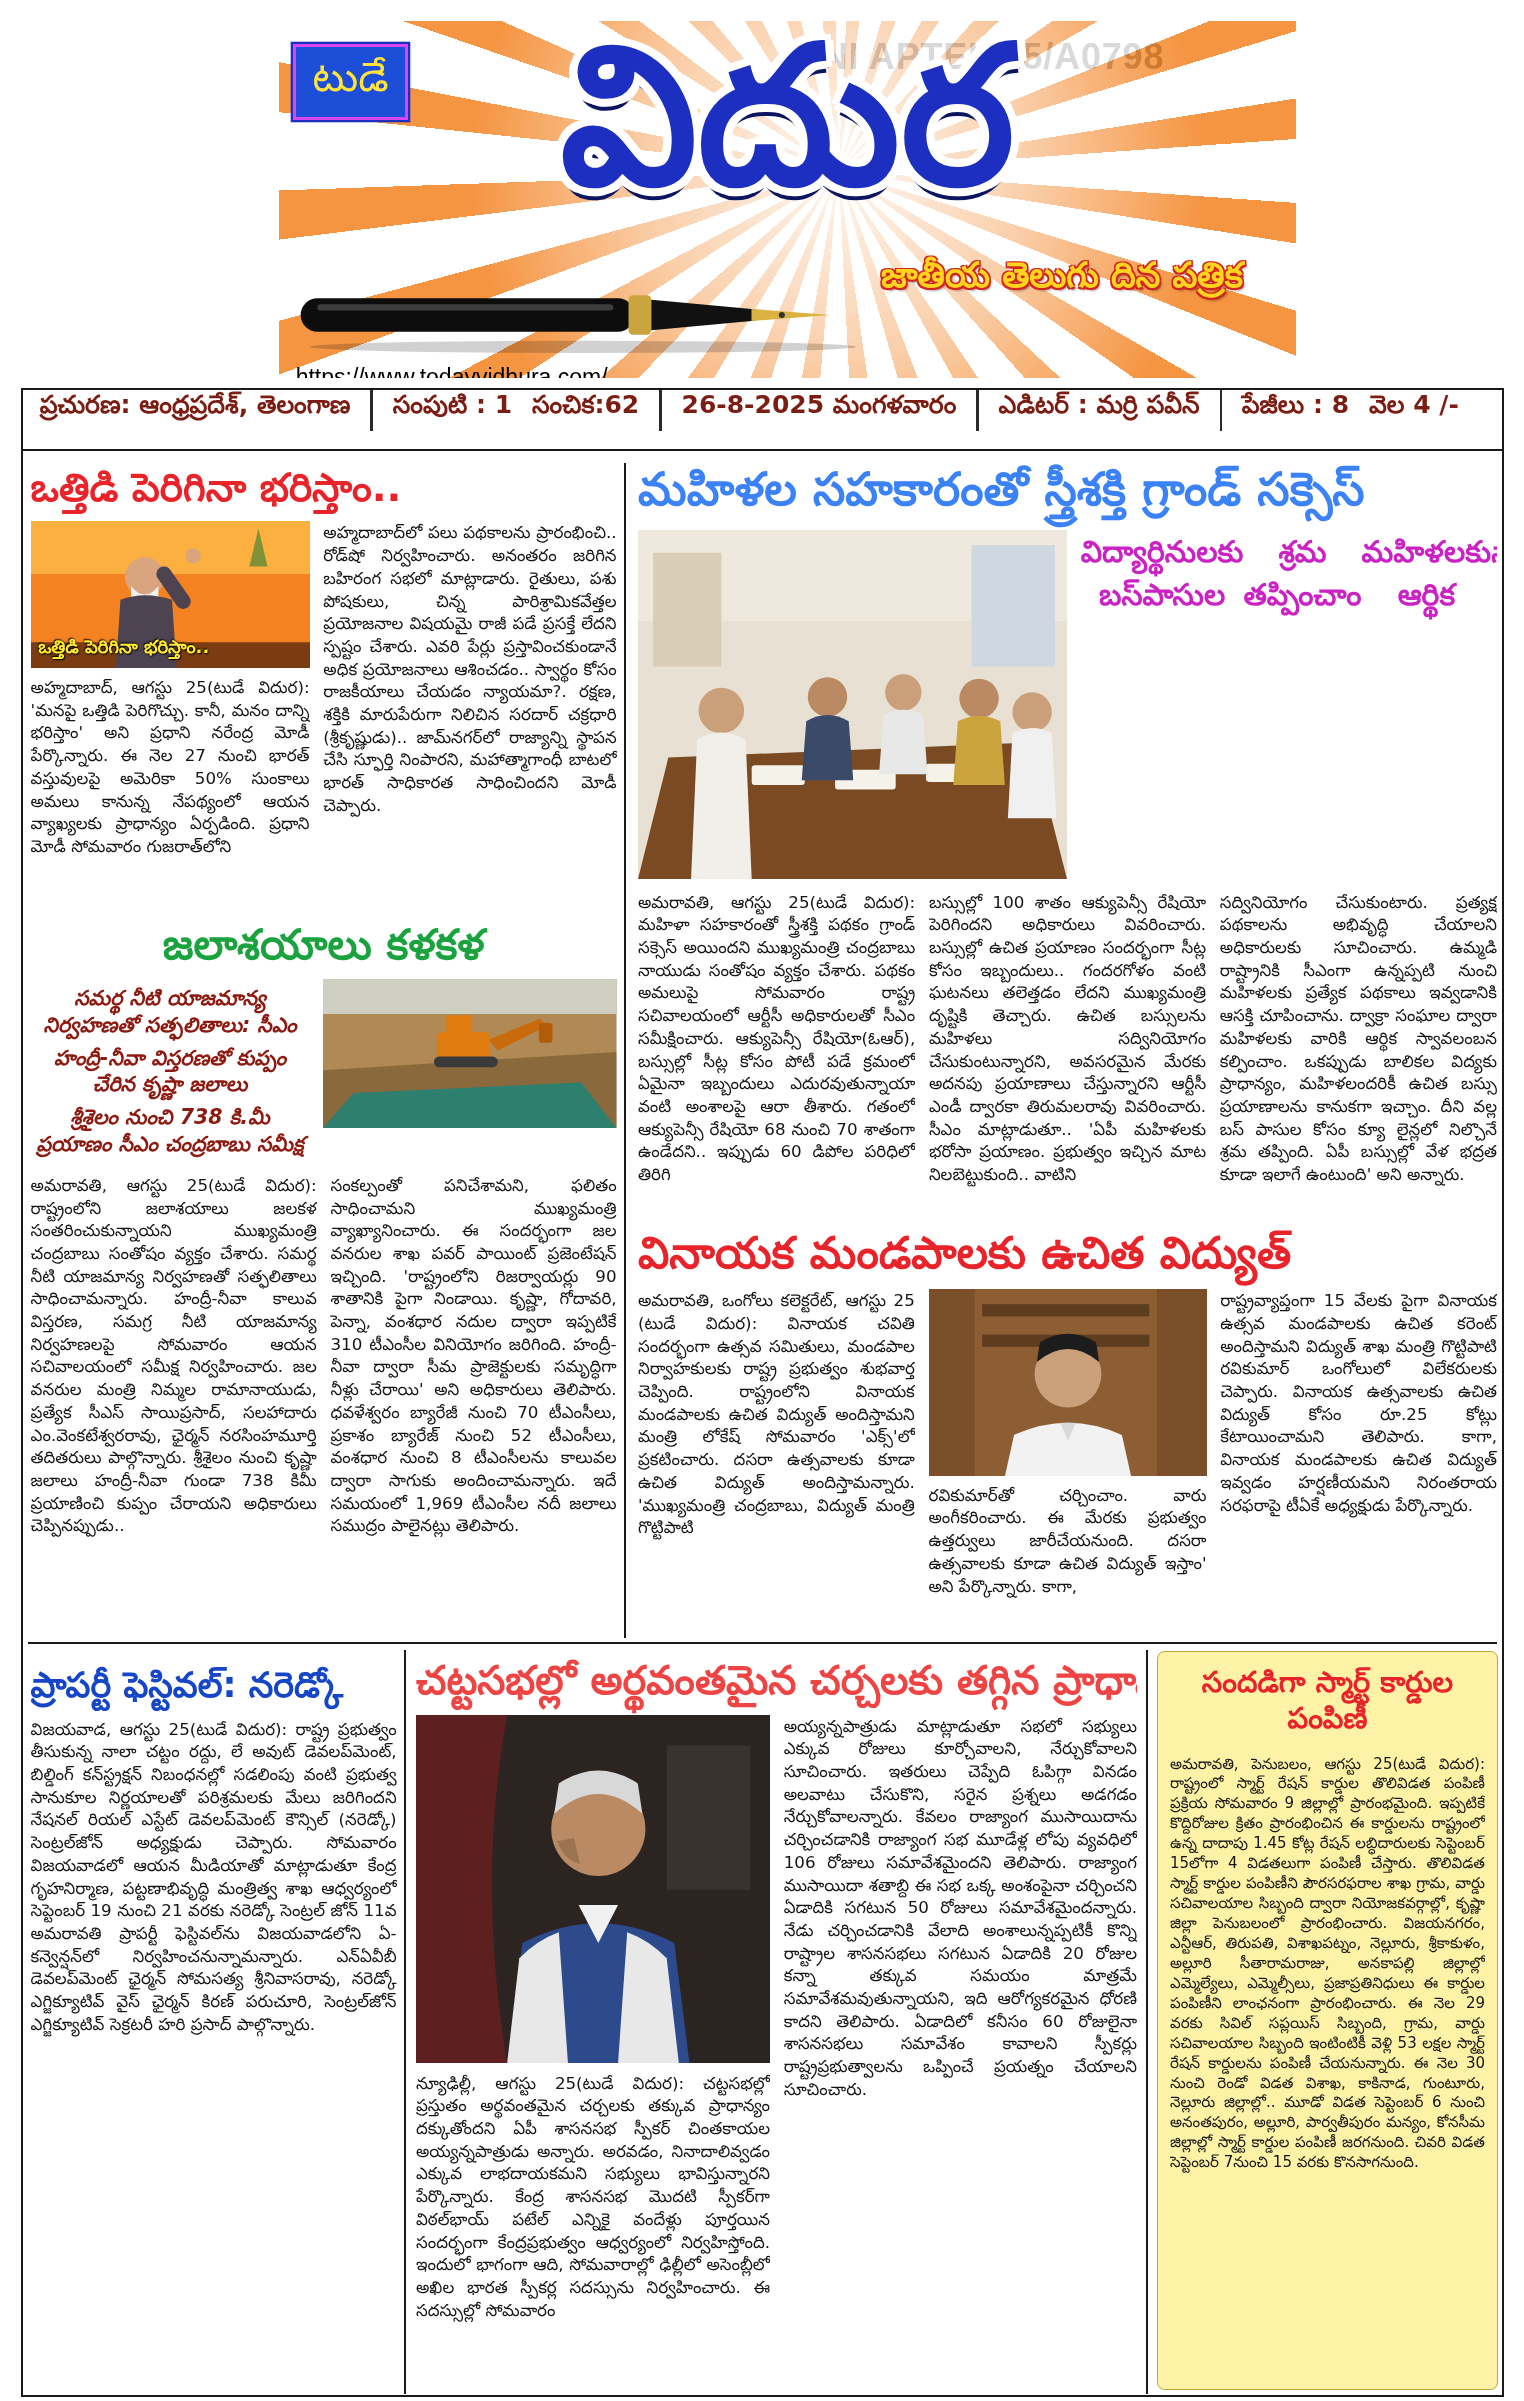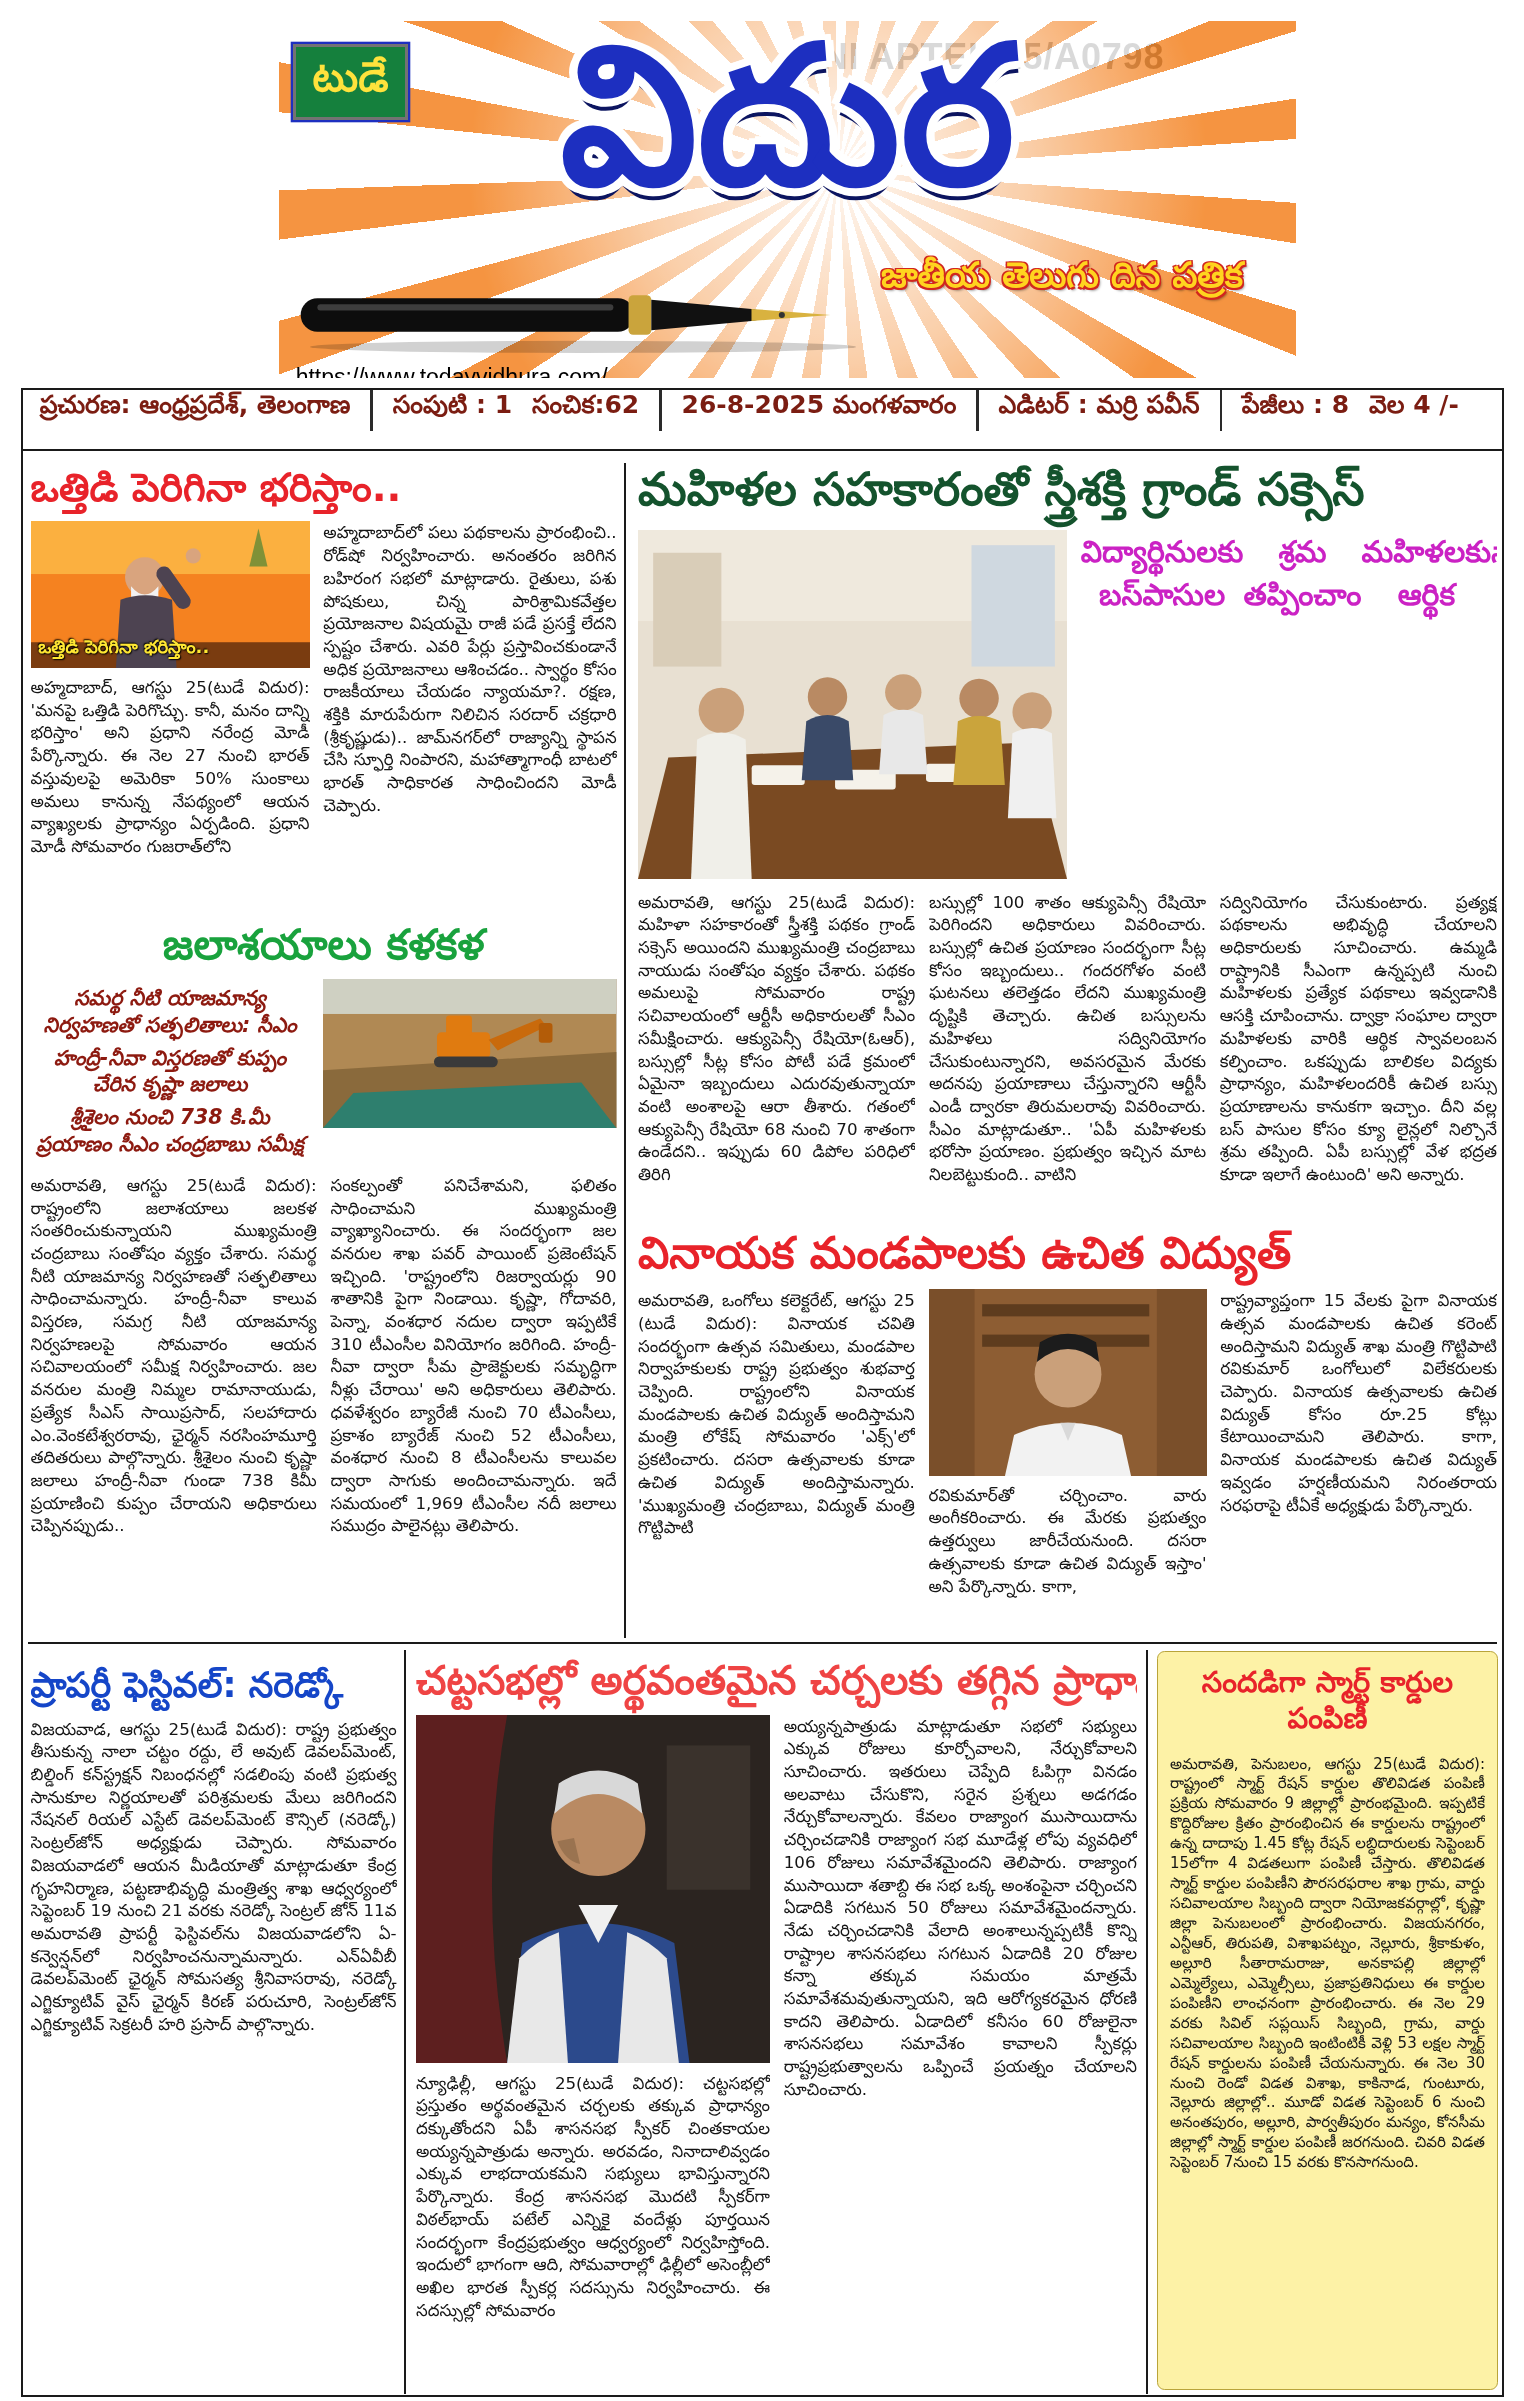--- a/index.html
+++ b/index.html
@@ -10,22 +10,22 @@
   
   .masthead { position:absolute; left:0; top:0; width:1524px; height:387px; }
   .rni { position:absolute; left:795px; top:36px; font-family:"Liberation Sans", sans-serif;
          font-size:36px; font-weight:bold; color:#000; letter-spacing:0.8px; }
   .logo-block { position:absolute; left:279px; top:21px; width:1017px; height:357px; overflow:hidden; }
   .sunburst { position:absolute; inset:0;
     background:
       radial-gradient(circle at 55% 42%, rgba(255,255,255,0.95) 0%, rgba(255,255,255,0.55) 32%, rgba(255,255,255,0) 62%),
       repeating-conic-gradient(from 3deg at 55% 42%, #f48220 0deg 5deg, #ffffff 5deg 13deg);
     opacity:0.85; }
-  .today-box { position:absolute; left:13.7px; top:23px; background:#15803d; color:#ffe23c;
-    font-size:41px; font-weight:bold; padding:6px 16.7px; border:3px solid #737373;
+  .today-box { position:absolute; left:13.7px; top:23px; background:#1d4ed8; color:#ffe23c;
+    font-size:41px; font-weight:normal; padding:6px 16.7px; border:3px solid #d946ef;
     box-shadow:0 0 0 2.3px #1d2fc0; }
   .logo-title { position:absolute; left:0; right:0; top:-15px; text-align:center;
     font-size:193px; font-weight:bold; color:#1d2fc0; line-height:1.15;
     text-shadow:-6px -6px 0 #fff, 6px -6px 0 #fff, -6px 6px 0 #fff, 6px 6px 0 #fff,
                 -8.3px 0 0 #fff, 8.3px 0 0 #fff, 0 -8.3px 0 #fff, 0 8.3px 0 #fff,
                 0 12px 0 #0c1560; }
   .tagline { position:absolute; right:53px; top:234px; font-size:35px; font-weight:bold; color:#ffd41f;
     text-shadow:-1.5px -1.5px 0 #d1261f, 1.5px -1.5px 0 #d1261f, -1.5px 1.5px 0 #d1261f, 1.5px 1.5px 0 #d1261f, 2.3px 3px 2.3px rgba(0,0,0,0.35); }
   .pen { position:absolute; left:7.6px; top:256px; width:592px; height:79px; }
   .site-url { position:absolute; left:16.7px; top:343px; font-family:"Liberation Sans", sans-serif;
@@ -64,21 +64,21 @@
   .a2 .subhead { font-size:20.5px; font-weight:bold; font-style:italic; color:#8d1a10;
     line-height:1.3; margin:6px 0; }
   .a2 .photo { flex:1; height:149px; }
   .a2 .cols { margin-top:10.6px; }
 
   
   .vdiv-top { position:absolute; left:601px; top:73px; width:2.3px; height:1175px; background:#1a1a1a; }
 
   
   .a3 { left:615px; top:73px; width:859px; height:759px; }
-  .a3 .headline { font-size:46px; font-weight:bold; color:#14532d; line-height:1.15; white-space:nowrap; }
+  .a3 .headline { font-size:46px; font-weight:bold; color:#3b82f6; line-height:1.15; white-space:nowrap; }
   .a3 .media { display:flex; gap:13.7px; margin-top:13.7px; }
   .a3 .photo { flex:0 0 429px; height:349px; }
   .a3 .callout { flex:1; display:flex; flex-direction:row; justify-content:center; text-align:center; }
   .co-line { font-size:30px; font-weight:bold; color:#cb22c4; line-height:1.45; }
   .co-byline { font-size:32px; font-weight:bold; color:#a31313; margin-top:7.6px; }
   .a3 .cols { margin-top:12px; height:307px; }
 
   
   .a4 { left:615px; top:838px; width:859px; height:410px; }
   .a4 .headline { font-size:44px; font-weight:bold; color:#e8232a; line-height:1.15; white-space:nowrap; }

